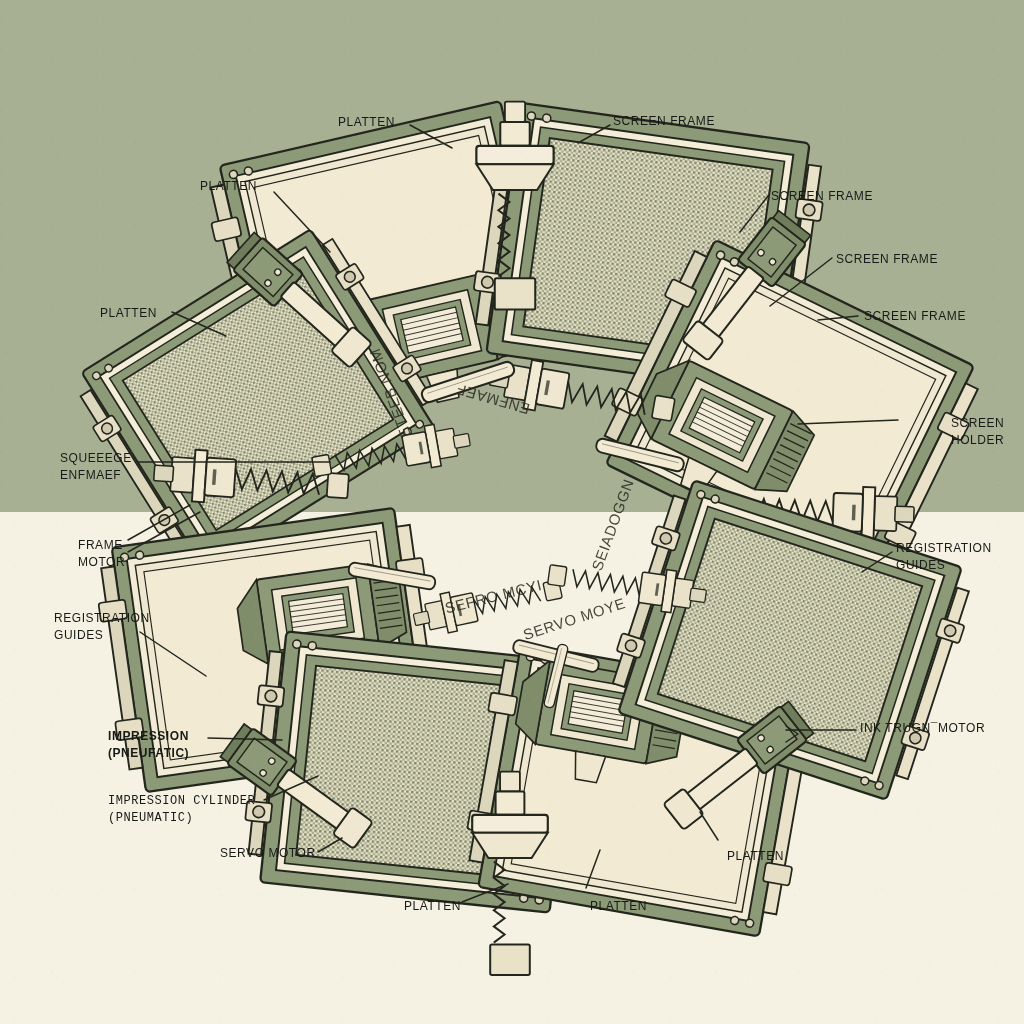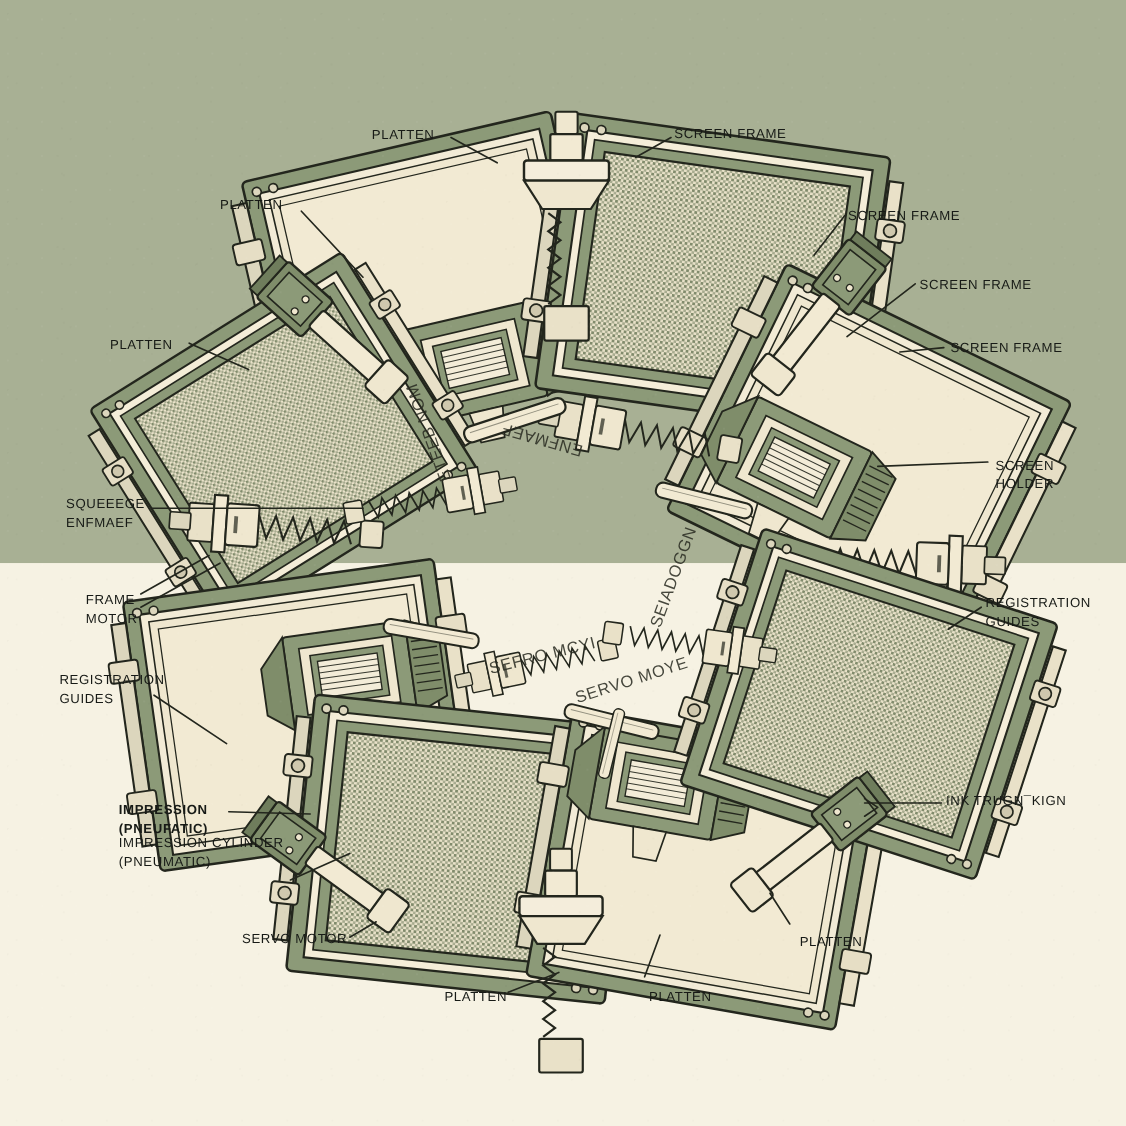--- a/index.html
+++ b/index.html
@@ -227,35 +227,35 @@
   <div class="grain"></div>
 
   <div id="labels">
       <div class="lbl" style="left: 338px; top: 114px;">PLATTEN</div>
       <div class="lbl" style="left: 200px; top: 178px;">PLATTEN</div>
       <div class="lbl" style="left: 100px; top: 305px;">PLATTEN</div>
       <div class="lbl" style="left: 613px; top: 113px;">SCREEN FRAME</div>
       <div class="lbl" style="left: 771px; top: 188px;">SCREEN FRAME</div>
       <div class="lbl" style="left: 836px; top: 251px;">SCREEN FRAME</div>
       <div class="lbl" style="left: 864px; top: 308px;">SCREEN FRAME</div>
-      <div class="lbl" style="left: 905px; top: 415px; text-align: center;">SCREEN
+      <div class="lbl" style="left: 951px; top: 415px; text-align: center;">SCREEN
 HOLDER</div>
       <div class="lbl" style="left: 60px; top: 450px;">SQUEEEGE
 ENFMAEF</div>
       <div class="lbl" style="left: 78px; top: 537px;">FRAME
 MOTOR</div>
       <div class="lbl" style="left: 896px; top: 540px;">REGISTRATION
 GUIDES</div>
       <div class="lbl" style="left: 54px; top: 610px;">REGISTRATION
 GUIDES</div>
       <div class="lbl" style="left: 108px; top: 728px; font-weight: bold;">IMPRESSION
 (PNEUFATIC)</div>
-      <div class="lbl" style="left: 108px; top: 758px;">IMPRESSION CYLINDER
+      <div class="lbl" style="left: 108px; top: 793px; font-family: Liberation Mono, monospace;">IMPRESSION CYLINDER
 (PNEUMATIC)</div>
-      <div class="lbl" style="left: 860px; top: 720px;">INK TRUGN¯KIGN</div>
+      <div class="lbl" style="left: 860px; top: 720px;">INK TRUGN¯MOTOR</div>
       <div class="lbl" style="left: 220px; top: 845px;">SERVO MOTOR</div>
       <div class="lbl" style="left: 404px; top: 898px;">PLATTEN</div>
       <div class="lbl" style="left: 590px; top: 898px;">PLATTEN</div>
       <div class="lbl" style="left: 727px; top: 848px;">PLATTEN</div>
     </div>
   <div id="ghosts">
       <div class="ghost" style="left: 527px; top: 418px; transform: rotate(196deg); transform-origin: left top;">ENFMAEF</div>
       <div class="ghost" style="left: 398px; top: 440px; transform: rotate(250deg); transform-origin: left top;">ETEEB NOM</div>
       <div class="ghost" style="left: 443px; top: 600px; transform: rotate(-14deg); transform-origin: left top;">SEFRO MCYI</div>
       <div class="ghost" style="left: 521px; top: 627px; transform: rotate(-18deg); transform-origin: left top;">SERVO MOYE</div>

